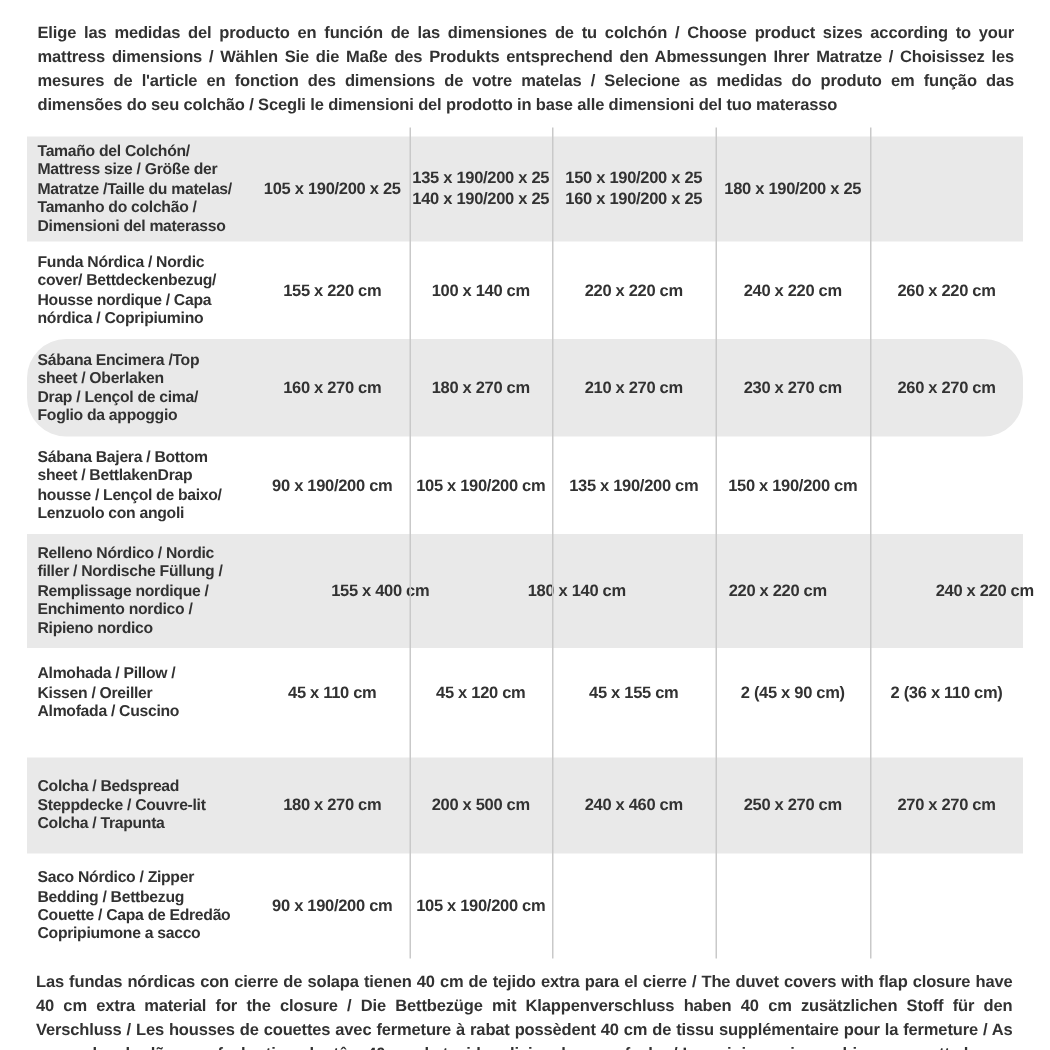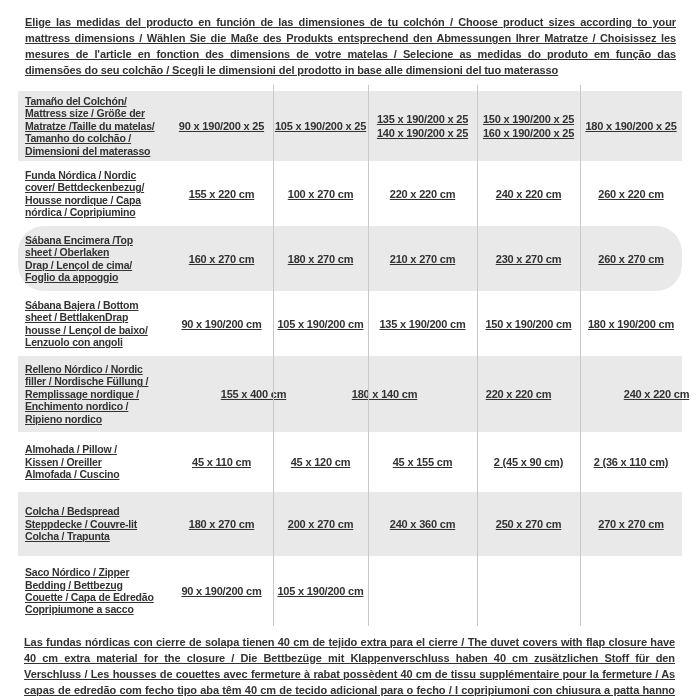--- a/index.html
+++ b/index.html
@@ -3,41 +3,40 @@
 <meta charset="utf-8">
 <style>
   html,body { margin:0; padding:0; background:#ffffff; }
   .page {
     width:700px; height:700px; box-sizing:border-box;
     background:#fff;
     font-family:"Liberation Sans", sans-serif;
     font-weight:bold;
     color:var(--text,#323232);
     overflow:hidden;
-    text-decoration:underline;
   }
   .intro {
     margin:14px 24px 0 25px;
     font-size:11px; line-height:16px;
     text-align:justify;
     letter-spacing:-0.1px;
   }
   .size-table {
     position:relative;
     margin:13px 18px 0 18px;
     width:664px;
   }
   .t-row {
     display:grid;
     grid-template-columns:152px 103px 95px 109px 103px 102px;
   }
   .t-row.alt { background:var(--row-alt-bg,#e9e9e9); }
   .r1{min-height:70px;} .r2{min-height:65px;} .r3{min-height:65px;border-radius:26px;}
   .r4{min-height:65px;} .r5{min-height:76px;gap:32px;} .r6{min-height:60px;}
-  .r7{min-height:64px;} .r8{min-height:70px;}
+  .r7{min-height:64px;margin-top:13px;} .r8{min-height:70px;}
   .label-cell {
     display:flex; align-items:center;
     padding:4px 2px 4px 7px;
     font-size:10.5px; line-height:12.4px;
     letter-spacing:-0.2px;
     white-space:pre-line;
     box-sizing:border-box;
   }
   .value-cell {
     display:flex; align-items:center; justify-content:center;
@@ -70,36 +69,35 @@
   <div class="intro">Elige las medidas del producto en función de las dimensiones de tu colchón / Choose product sizes according to your mattress dimensions / Wählen Sie die Maße des Produkts entsprechend den Abmessungen Ihrer Matratze / Choisissez les mesures de l'article en fonction des dimensions de votre matelas / Selecione as medidas do produto em função das dimensões do seu colchão / Scegli le dimensioni del prodotto in base alle dimensioni del tuo materasso</div>
 
   <div class="size-table">
 
     <div class="t-row alt r1">
       <div class="label-cell">Tamaño del Colchón/
 Mattress size / Größe der
 Matratze /Taille du matelas/
 Tamanho do colchão /
 Dimensioni del materasso</div>
-      <div class="value-cell">90 x 190/200 x 25</div>
       <div class="value-cell">105 x 190/200 x 25</div>
       <div class="value-cell">135 x 190/200 x 25
 140 x 190/200 x 25</div>
       <div class="value-cell">150 x 190/200 x 25
 160 x 190/200 x 25</div>
       <div class="value-cell">180 x 190/200 x 25</div>
     </div>
 
     <div class="t-row r2">
       <div class="label-cell">Funda Nórdica /  Nordic
 cover/ Bettdeckenbezug/
 Housse nordique  / Capa
 nórdica / Copripiumino</div>
       <div class="value-cell">155 x 220 cm</div>
-      <div class="value-cell">100 x 270 cm</div>
+      <div class="value-cell">100 x 140 cm</div>
       <div class="value-cell">220 x 220 cm</div>
       <div class="value-cell">240 x 220 cm</div>
       <div class="value-cell">260 x 220 cm</div>
     </div>
 
     <div class="t-row alt r3">
       <div class="label-cell">Sábana Encimera /Top
 sheet / Oberlaken
 Drap / Lençol de cima/
 Foglio da appoggio</div>
@@ -112,21 +110,20 @@
 
     <div class="t-row r4">
       <div class="label-cell">Sábana Bajera / Bottom
 sheet / BettlakenDrap
 housse / Lençol de baixo/
 Lenzuolo con angoli</div>
       <div class="value-cell">90 x 190/200 cm</div>
       <div class="value-cell">105 x 190/200 cm</div>
       <div class="value-cell">135 x 190/200 cm</div>
       <div class="value-cell">150 x 190/200 cm</div>
-      <div class="value-cell">180 x 190/200 cm</div>
     </div>
 
     <div class="t-row alt r5">
       <div class="label-cell">Relleno Nórdico / Nordic
 filler / Nordische Füllung /
 Remplissage nordique /
 Enchimento nordico /
 Ripieno nordico</div>
       <div class="value-cell">155 x 400 cm</div>
       <div class="value-cell">180 x 140 cm</div>
@@ -144,22 +141,22 @@
       <div class="value-cell">45 x 155 cm</div>
       <div class="value-cell">2 (45 x 90 cm)</div>
       <div class="value-cell">2 (36 x 110 cm)</div>
     </div>
 
     <div class="t-row alt r7">
       <div class="label-cell">Colcha / Bedspread
 Steppdecke / Couvre-lit
 Colcha / Trapunta</div>
       <div class="value-cell">180 x 270 cm</div>
-      <div class="value-cell">200 x 270 cm</div>
-      <div class="value-cell">240 x 360 cm</div>
+      <div class="value-cell">200 x 500 cm</div>
+      <div class="value-cell">240 x 460 cm</div>
       <div class="value-cell">250 x 270 cm</div>
       <div class="value-cell">270 x 270 cm</div>
     </div>
 
     <div class="t-row r8">
       <div class="label-cell">Saco Nórdico / Zipper
 Bedding / Bettbezug
 Couette  / Capa de Edredão
 Copripiumone a sacco</div>
       <div class="value-cell">90 x 190/200 cm</div>

